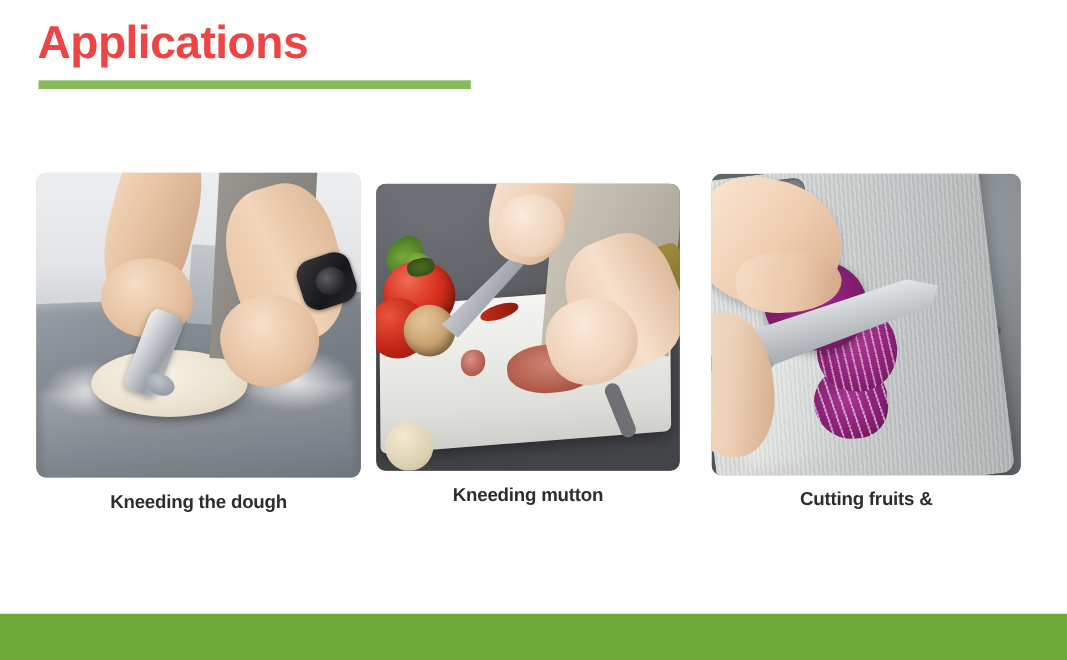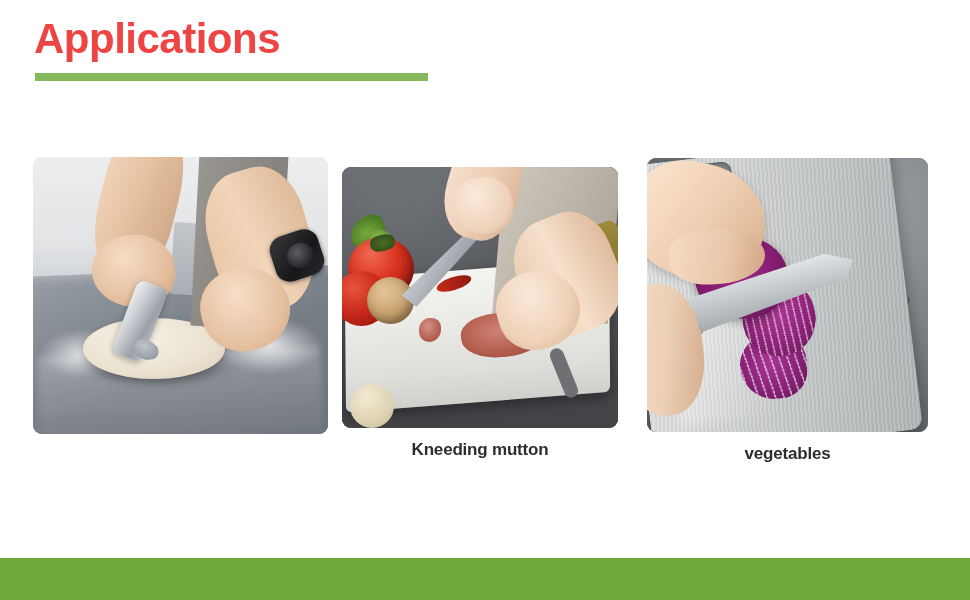--- a/index.html
+++ b/index.html
@@ -463,20 +463,23 @@
         <div class="ph" id="photo1-apron"></div>
         <div class="ph" id="photo1-apron-pocket"></div>
         <div class="ph" id="photo1-armL"></div>
         <div class="ph" id="photo1-armR"></div>
         <div class="ph" id="photo1-handL"></div>
         <div class="ph" id="photo1-roller"></div>
         <div class="ph" id="photo1-roller-cap"></div>
         <div class="ph" id="photo1-handR"></div>
         <div class="ph" id="photo1-watch"></div>
         <div class="ph" id="photo1-watch-face"></div>
+      </div>
+      <div class="card-caption">
+        <span class="cap-line">Kneeding the dough</span>
       </div>
     </div>
 
     <div class="card" id="card-2">
       <div class="card-photo">
         <div id="photo2-bg"></div>
         <div class="ph" id="photo2-counter"></div>
         <div class="ph" id="photo2-board"></div>
         <div class="ph" id="photo2-board-hole"></div>
         <div class="ph" id="photo2-herb1"></div>
@@ -514,21 +517,21 @@
         <div class="ph" id="photo3-cabbage-slice1"></div>
         <div class="ph" id="photo3-cabbage-main"></div>
         <div class="ph" id="photo3-handTop"></div>
         <div class="ph" id="photo3-fingers"></div>
         <div class="ph" id="photo3-knife-blade"></div>
         <div class="ph" id="photo3-knife-bolster"></div>
         <div class="ph" id="photo3-knife-handle"></div>
         <div class="ph" id="photo3-handBottom"></div>
       </div>
       <div class="card-caption">
-        <span class="cap-line">vegetables</span>
+        <span class="cap-line">Cutting fruits &amp;</span>
       </div>
     </div>
 
   </div>
 
   <div id="bottom-bar"></div>
 
 </div>
 
 </body></html>

